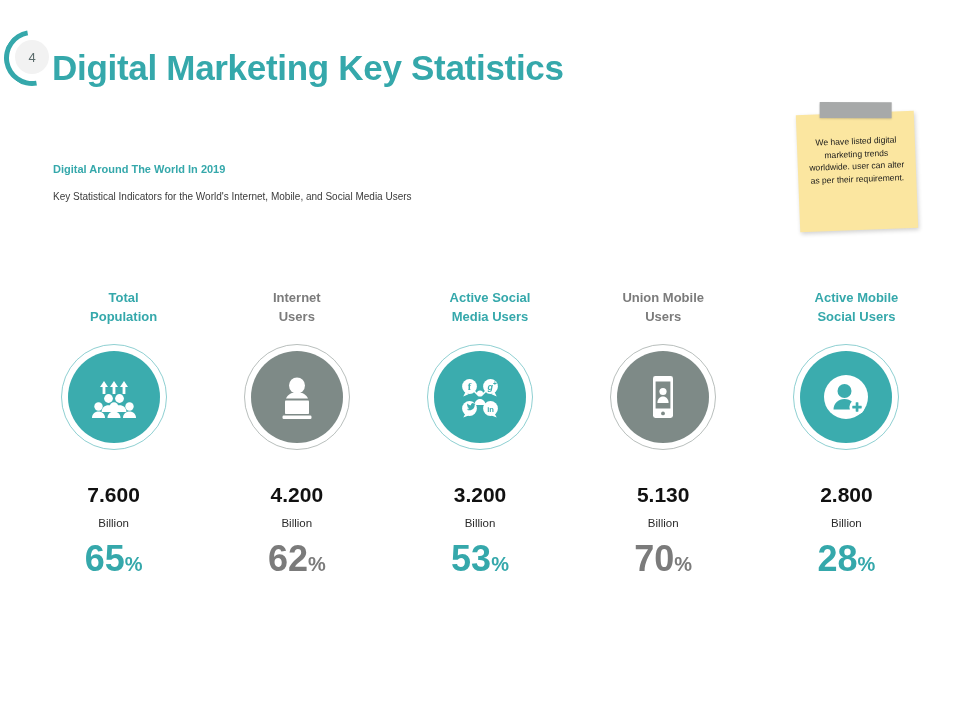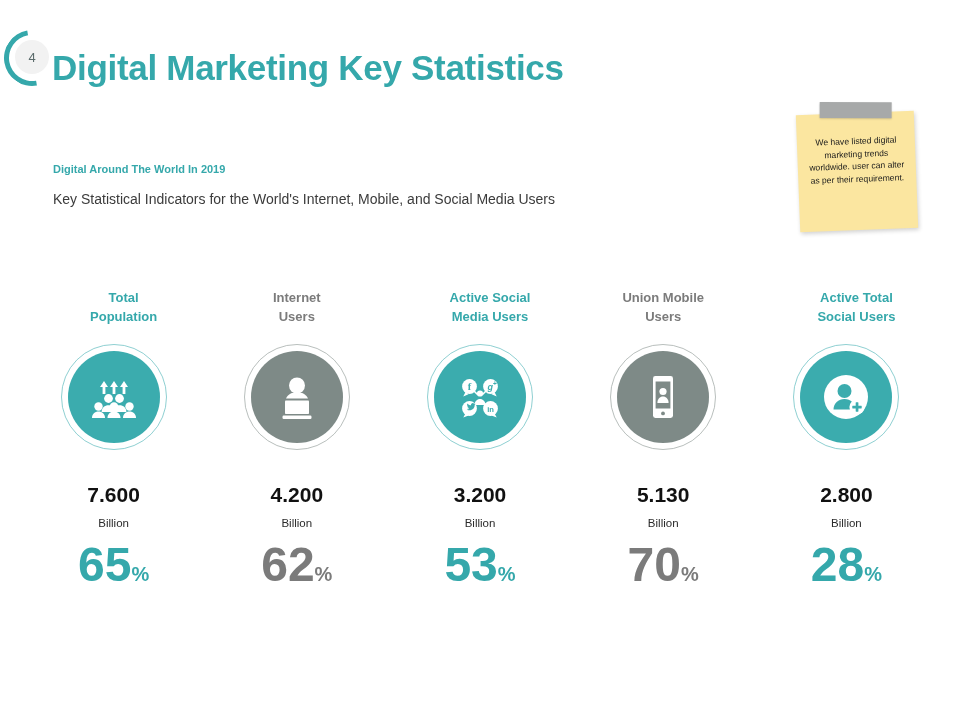--- a/index.html
+++ b/index.html
@@ -74,21 +74,21 @@
     top: 163px;
     width: 640px;
   }
   .intro-heading {
     font-size: 11px;
     font-weight: bold;
     color: #35a8ab;
     margin: 0 0 16px 0;
   }
   .intro-sub {
-    font-size: 14px;
+    font-size: 10px;
     color: #3b3b3b;
     margin: 0;
   }
 
   
   .sticky-note {
     position: absolute;
     left: 798px;
     top: 113px;
     width: 118px;
@@ -177,21 +177,21 @@
     font-size: 11.5px;
     color: #2b2b2b;
   }
   .stat-pct {
     margin-top: 12px;
     font-weight: bold;
     line-height: 1;
   }
   .stat-pct.teal { color: #35a8ab; }
   .stat-pct.gray { color: #7b7b7b; }
-  .pct-num { font-size: 48px; }
+  .pct-num { font-size: 36px; }
   .pct-sign { font-size: 20px; }
 </style>
 </head>
 <body>
 
 <div class="slide-header">
   <div class="badge-wrap">
     <div class="badge-arc"></div>
     <div class="badge-circle">4</div>
   </div>
@@ -330,21 +330,21 @@
     </div>
     <div class="stat-value">5.130</div>
     <div class="stat-unit">Billion</div>
     <div class="stat-pct gray">
       <span class="pct-num">70</span><span class="pct-sign">%</span>
     </div>
   </div>
 
   <div class="stat-col">
     <div class="stat-title teal">
-      <div>Active Total</div>
+      <div>Active Mobile</div>
       <div>Social Users</div>
     </div>
     <div class="icon-outer teal">
       <div class="icon-disc teal">
         <svg width="62" height="62" viewBox="0 0 62 62" aria-hidden="true">
           <circle cx="31" cy="31" r="22" fill="#ffffff"></circle>
           <g fill="#3bacae">
             <circle cx="29.5" cy="25" r="7"></circle>
             <path d="M18.5 43.5 c0-6.4 4.9-10.6 11-10.6 s11 4.2 11 10.6 z"></path>
           </g>

